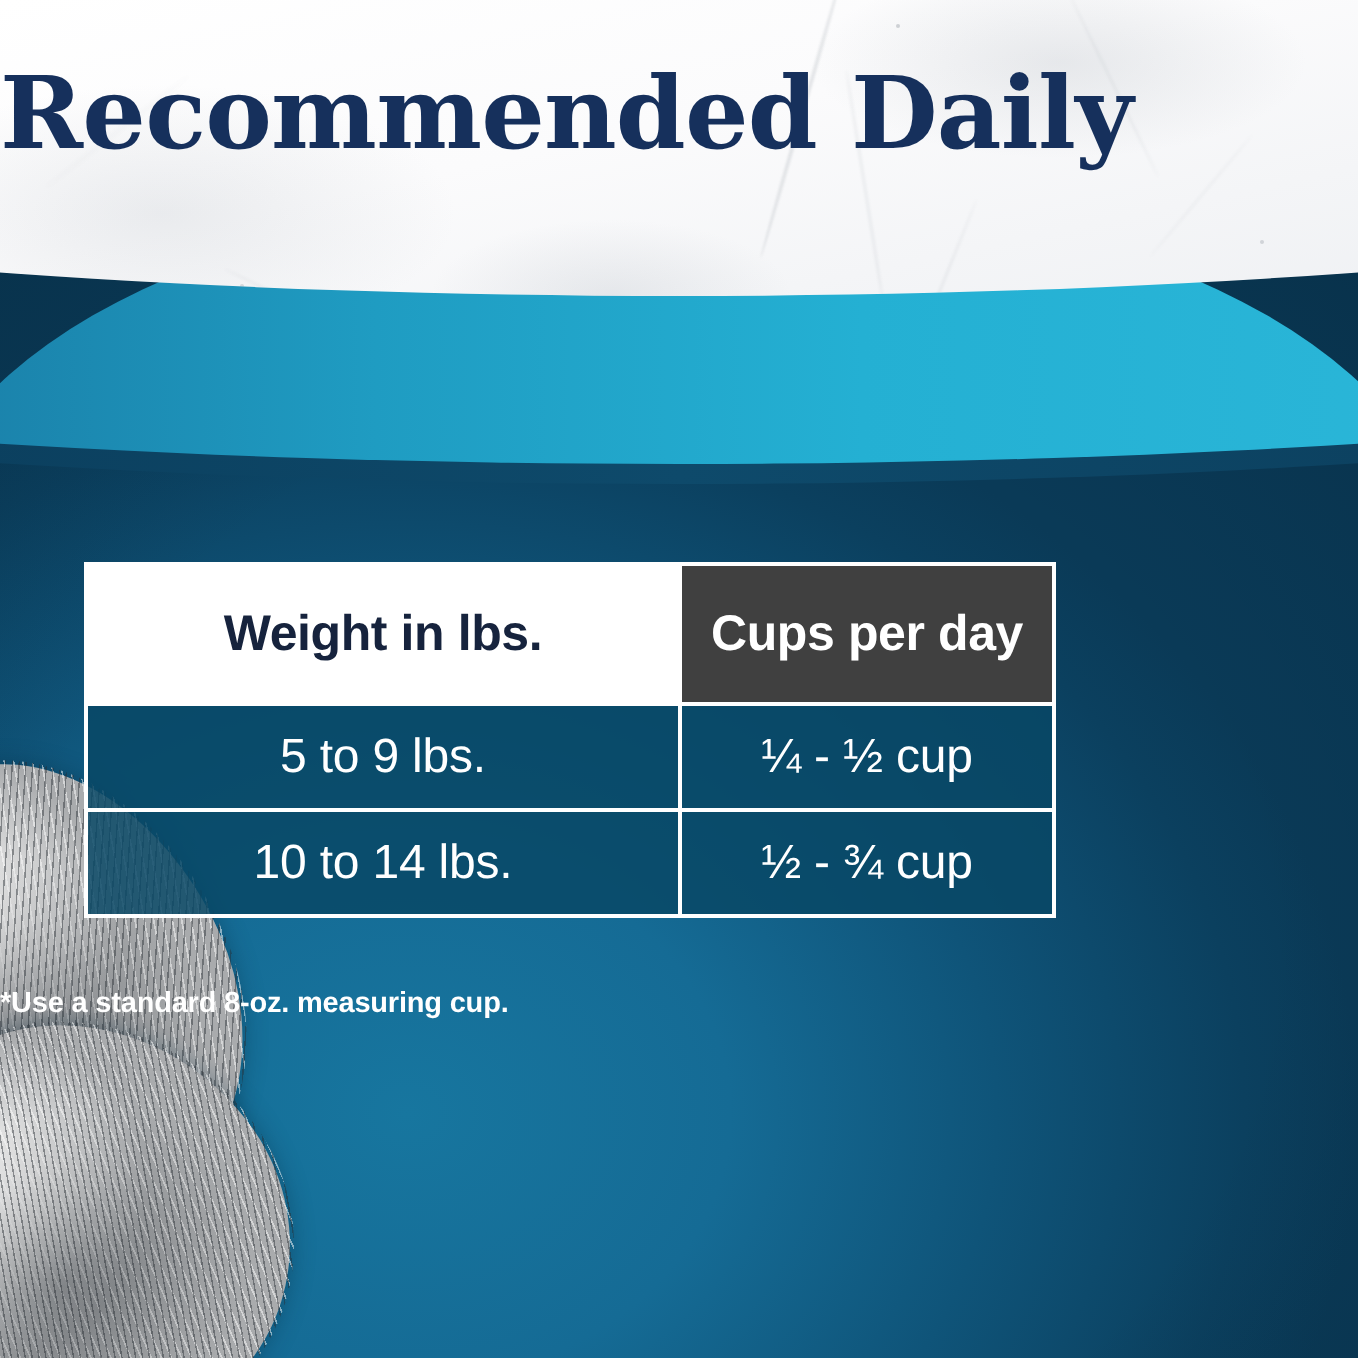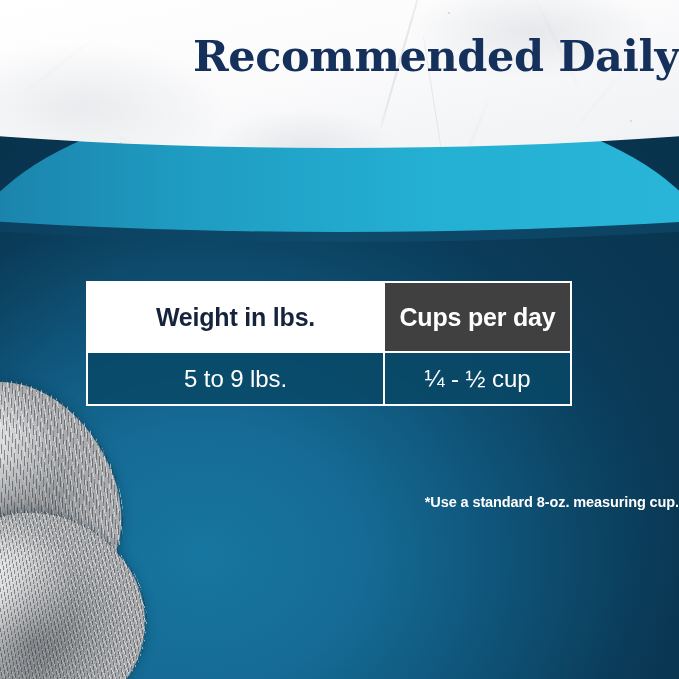--- a/index.html
+++ b/index.html
@@ -73,39 +73,38 @@
     position: absolute; left: -40px; top: 104px;
     width: 760px; height: 190px;
     background: linear-gradient(90deg, #0b3f5e 0%, #0e4a6b 50%, #0c4160 100%);
     border-radius: 50% 50% 0 0 / 100% 100% 0 0;
     clip-path: ellipse(126% 160px at 50% -22px);
   }
 
   
   .title {
     position: absolute; left: 0; top: 31px; width: 679px;
-    text-align: right;
+    text-align: left;
     color: #16305c;
     font-family: "DejaVu Serif", serif;
     font-weight: 700;
-    font-size: 43px;
+    font-size: 50px;
     line-height: 51px;
     letter-spacing: -0.4px;
     z-index: 6;
   }
   .title .ln { display: block; }
 
   
   .chart-table {
     position: absolute;
     left: 42px; top: 281px;
     width: 486px;
     border-collapse: collapse;
     z-index: 5;
-    margin-left: 44px;
   }
   .chart-table td, .chart-table th {
     border: 2px solid #ffffff;
     text-align: center;
     vertical-align: middle;
     font-family: "Liberation Sans", sans-serif;
   }
   th.c-weight {
     background: #ffffff;
     color: #16233d;
@@ -128,21 +127,21 @@
     color: #ffffff;
     height: 53px;
     font-size: 24px;
     font-weight: 400;
     letter-spacing: -0.1px;
   }
 
   
   .footnote {
     position: absolute; left: 0; top: 494px; width: 679px;
-    text-align: right;
+    text-align: left;
     color: #ffffff;
     font-size: 14.5px;
     font-weight: 700;
     letter-spacing: -0.1px;
     z-index: 5;
   }
 
   
   .paws { position: absolute; left: 0; top: 330px; width: 260px; height: 349px; z-index: 4; }
   .paw { position: absolute; }
@@ -226,18 +225,22 @@
       <tr>
         <th class="c-weight">Weight in lbs.</th>
         <th class="c-cups">Cups per day</th>
       </tr>
     </thead>
     <tbody>
       <tr>
         <td>5 to 9 lbs.</td>
         <td>¼ - ½ cup</td>
       </tr>
+      <tr>
+        <td>10 to 14 lbs.</td>
+        <td>½ - ¾ cup</td>
+      </tr>
     </tbody>
   </table>
 
   <div class="footnote">*Use a standard 8-oz. measuring cup.</div>
 
 </div>
 
 </body></html>

